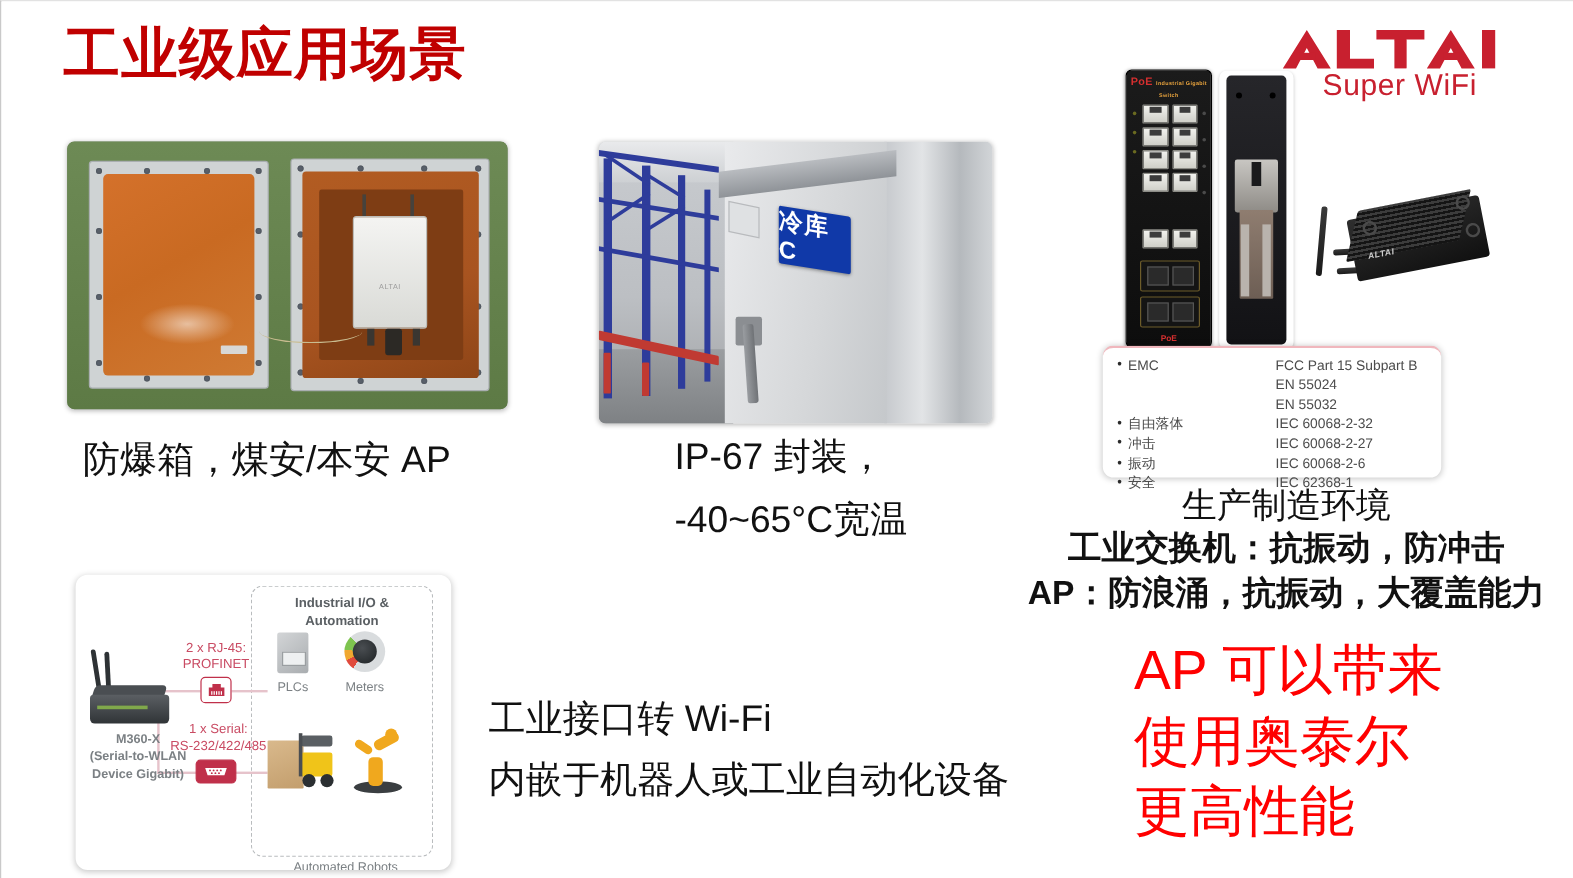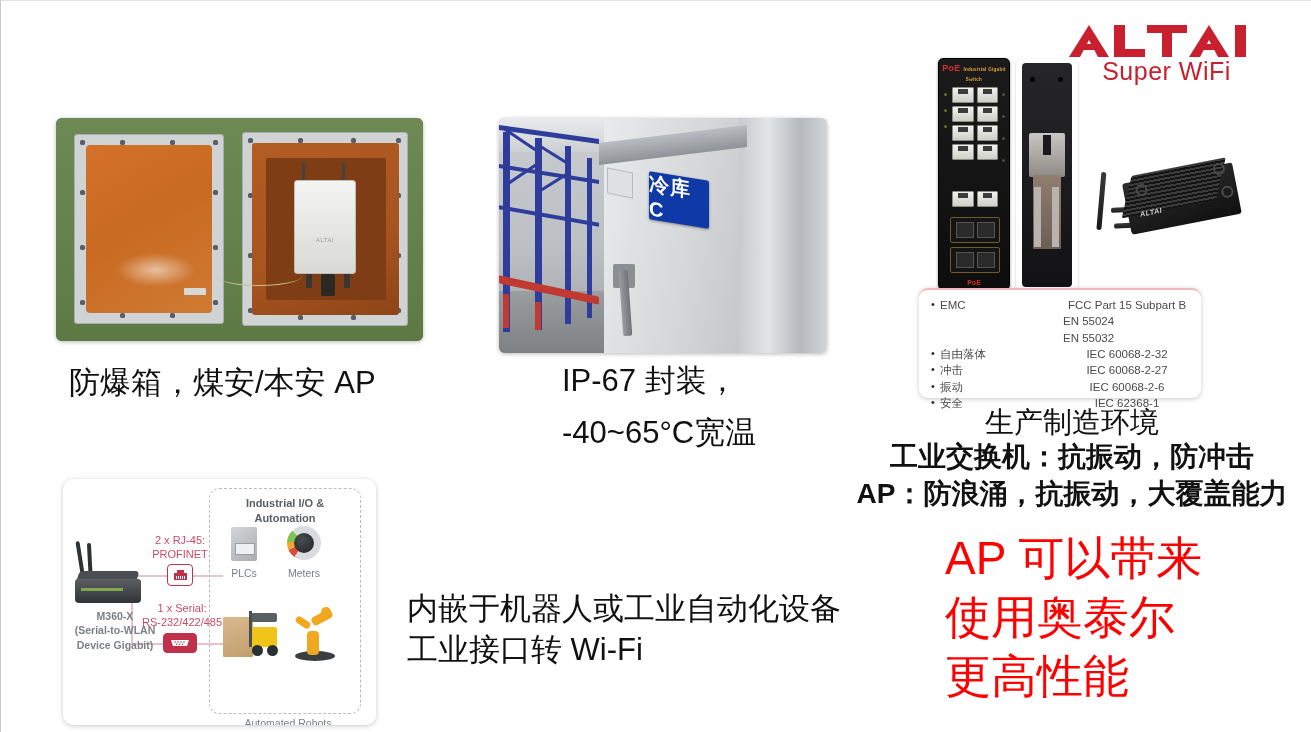--- a/index.html
+++ b/index.html
@@ -221,21 +221,21 @@
     background:#fff; border-radius: 9px;
     box-shadow: 0 1px 5px rgba(0,0,0,.22);
     border-top: 2px solid #f0b7bd;
     padding: 7px 10px 5px 12px;
   }
   #spec .row { display:flex; font-size: 11.5px; color:#4b4b4b; line-height: 1.42; }
   #spec .lbl { width: 132px; display:flex; }
   #spec .lbl .dot {
     width: 9px; flex: 0 0 9px; color:#2a2a2a; font-size: 11px; line-height:1.42;
   }
-  #spec .val { flex: 1; text-align: center; }
+  #spec .val { flex: 1; }
   #spec .cont { padding-left: 132px; }
 
   #cap-mfg {
     position:absolute; left: 845px; top: 404px; width: 452px;
     text-align:center; color:#111;
   }
   #cap-mfg .h { font-size: 29px; line-height: 1.18; }
   #cap-mfg .l { font-size: 28px; font-weight: 700; line-height: 1.3; }
 
   #red-msg {
@@ -327,20 +327,21 @@
   }
   #diagram .rb-arm {
     position:absolute; background:#f0a81e; border-radius: 4px;
   }
 </style>
 </head>
 <body>
 
 <div id="slide">
 
+  <div id="title">工业级应用场景</div>
 
   <div id="logo">
     <svg viewBox="0 0 200 38">
       <g fill="#C8202F">
         <polygon points="2,36 22,4 42,36 31,36 22,19 13,36"></polygon>
         <rect x="16" y="23" width="13" height="6"></rect>
         <polygon points="47,4 58,4 58,28 78,28 78,36 47,36"></polygon>
         <polygon points="80,4 120,4 120,12 105,12 105,36 95,12 80,12"></polygon>
         <rect x="95" y="12" width="10" height="24"></rect>
         <polygon points="122,36 142,4 162,36 151,36 142,19 133,36"></polygon>
@@ -624,17 +625,17 @@
       <div class="rb-base"></div>
       <div class="rb-arm" style="left:16px; bottom:6px; width:12px; height:24px;"></div>
       <div class="rb-arm" style="left:20px; top:8px;  width:22px; height:9px; transform:rotate(-28deg);"></div>
       <div class="rb-arm" style="left:30px; top:2px;  width:10px; height:10px; border-radius:50%;"></div>
       <div class="rb-arm" style="left:4px;  top:14px; width:16px; height:7px; transform:rotate(34deg);"></div>
     </div>
     <div class="lbl-small" style="left:152px; top:194px; width:146px;margin-top:44px;">Automated Robots</div>
   </div>
 
   <div class="cap" id="cap-ind">
+    <div>工业接口转 Wi-Fi</div>
     <div style="margin-top:10px;">内嵌于机器人或工业自动化设备</div>
-    <div>工业接口转 Wi-Fi</div>
   </div>
 
 </div>
 
 </body></html>

